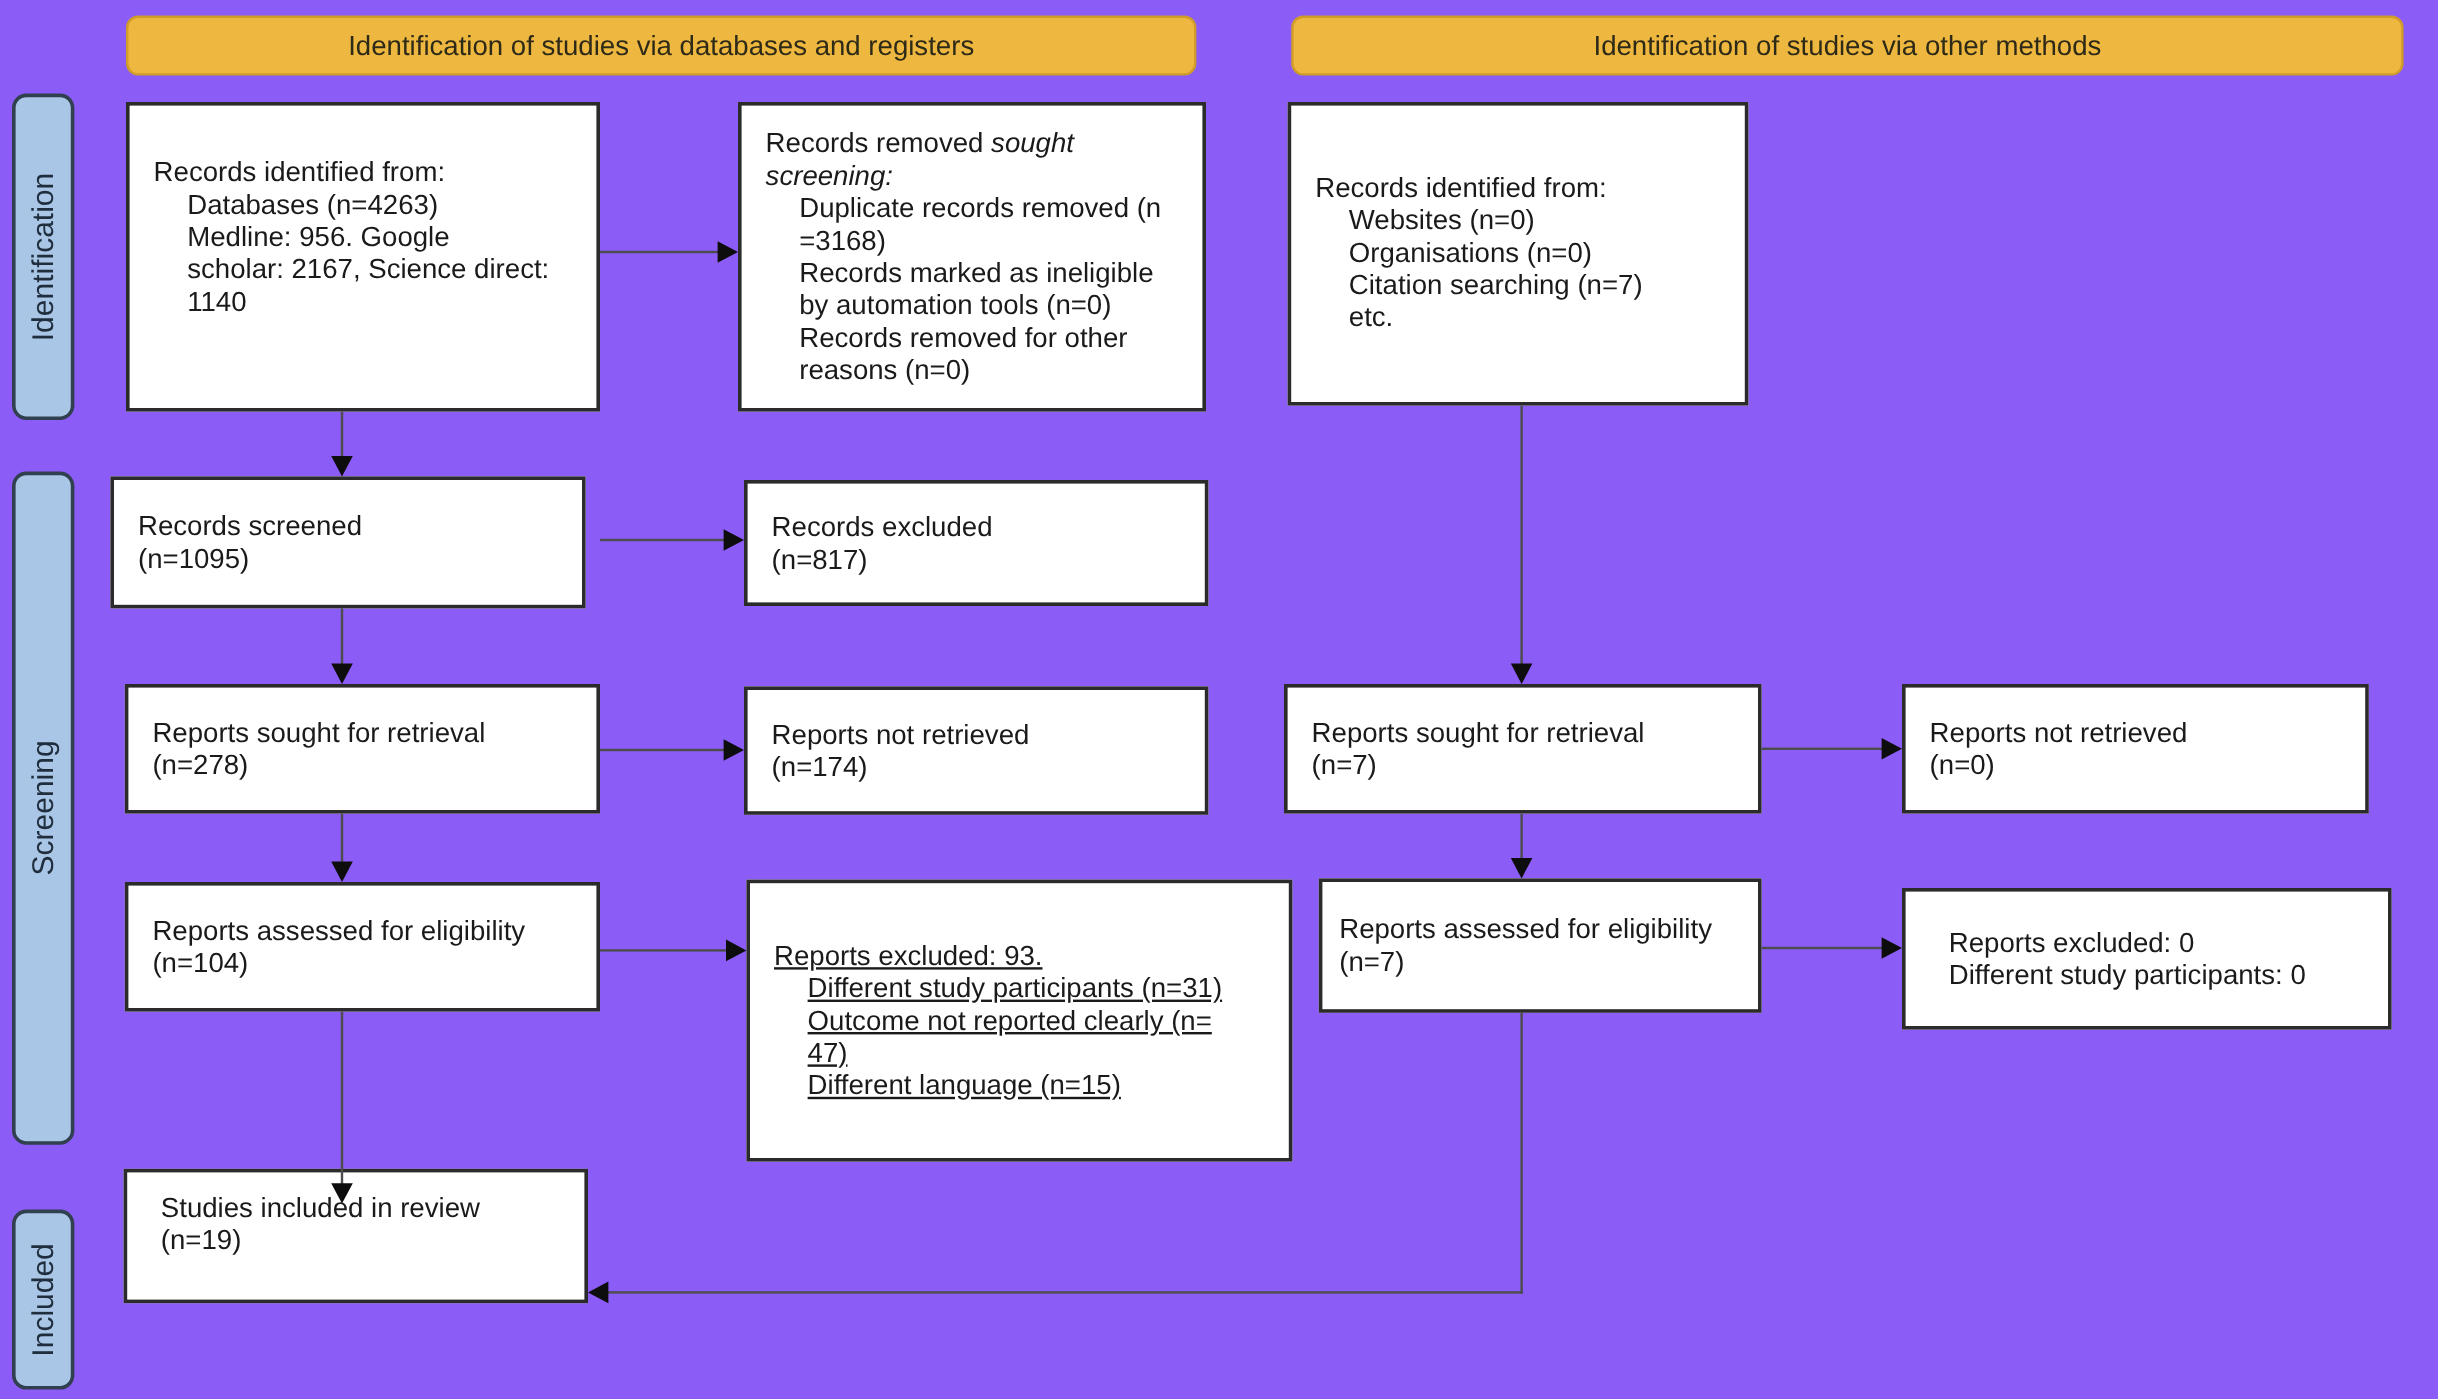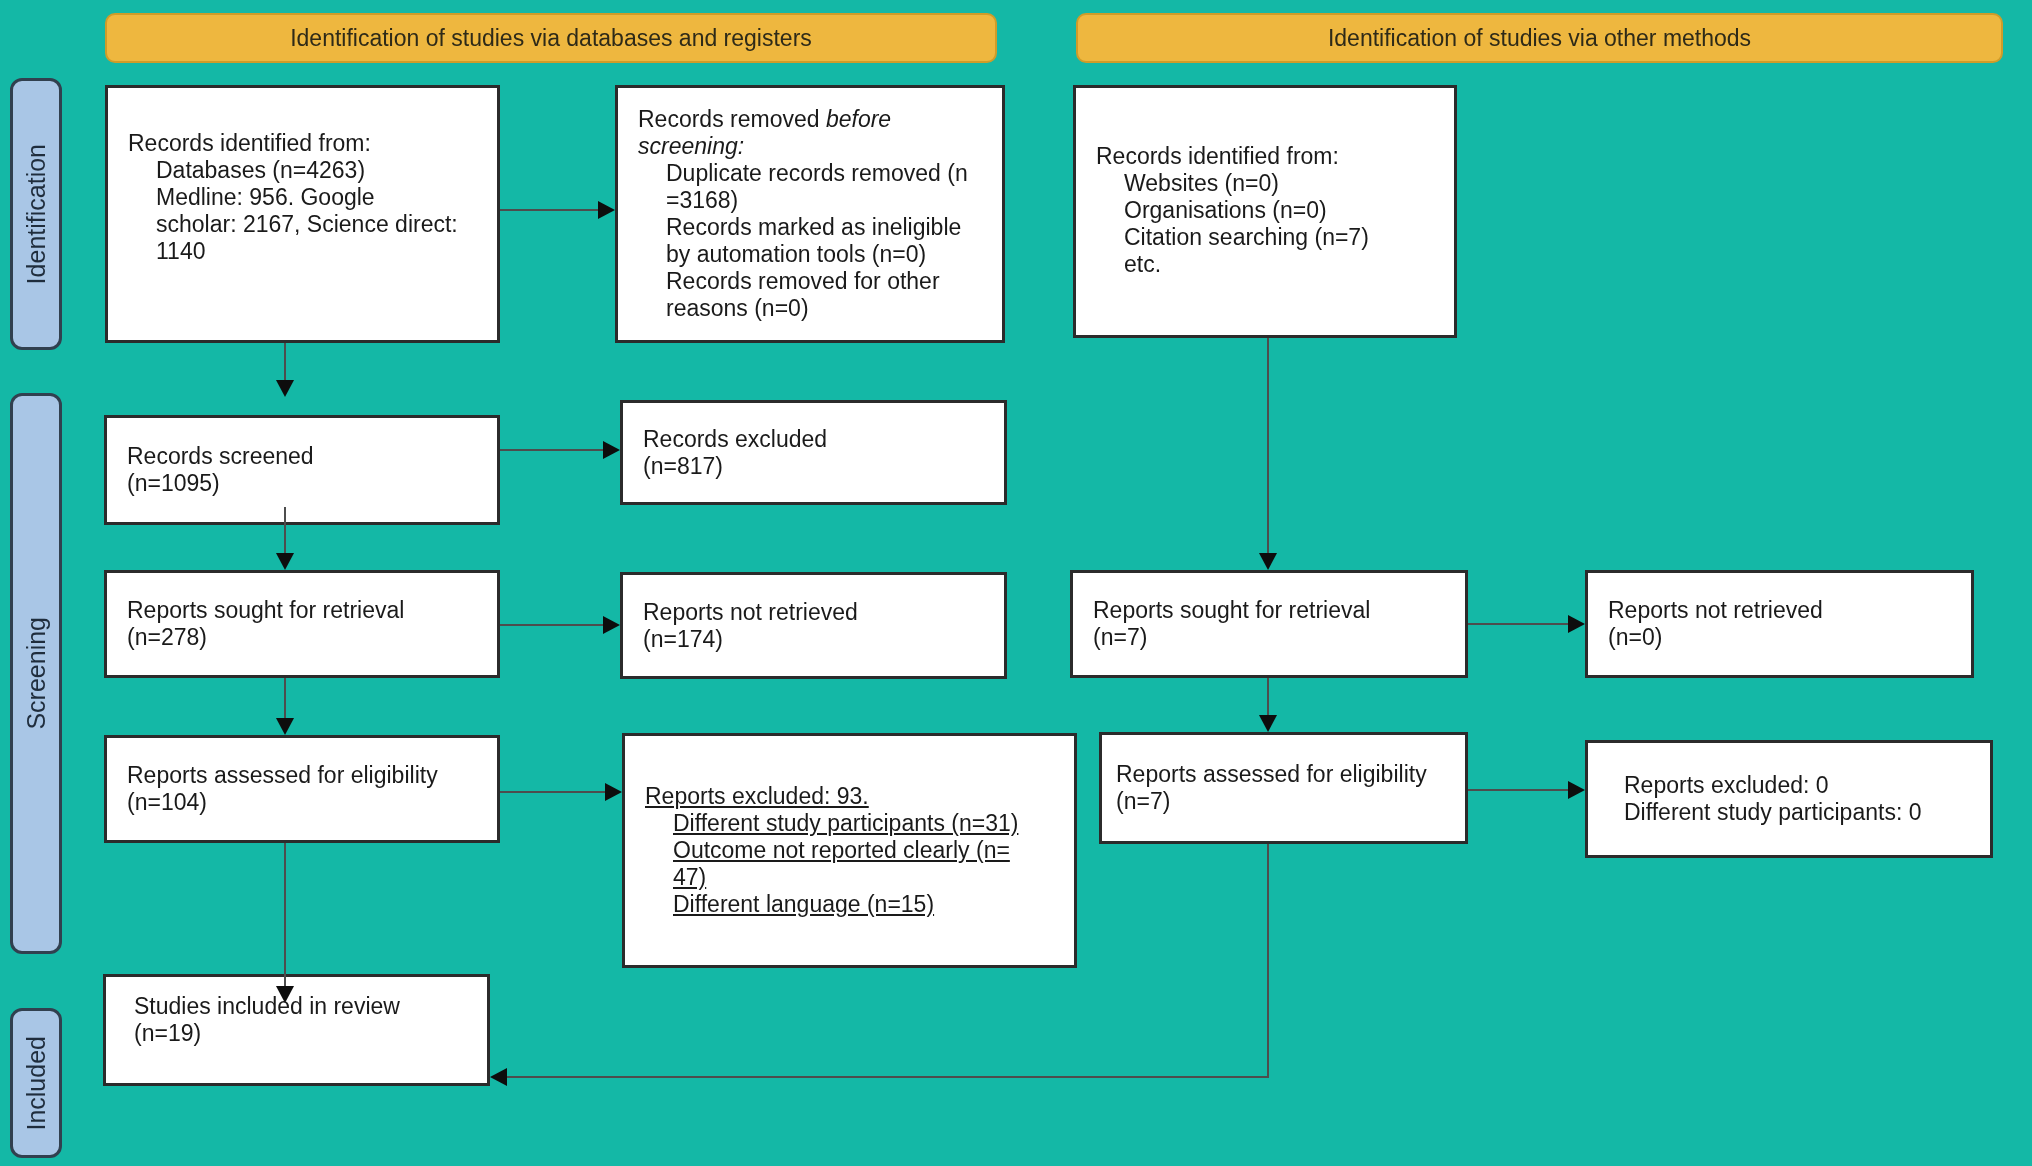--- a/index.html
+++ b/index.html
@@ -1,17 +1,17 @@
 <!DOCTYPE html>
 <html style="--c-banner: #eeb73f; --c-banner-border: #cf9c29; --c-ribbon: #a9c6e6; --c-ribbon-border: #31404f; --c-box-border: #2b2b2b; --c-arrow: #4d4d4d;"><head>
 <meta charset="utf-8">
 <style>
   html,body{margin:0;padding:0;background:#ffffff;}
   #canvas{
-    position:relative;width:2032px;height:1166px;background:#14b8a6;
+    position:relative;width:2032px;height:1166px;background:#8b5cf6;
     font-family:"Liberation Sans",sans-serif;color:#1a1a1a;overflow:hidden;
   }
   
   .banner{
     position:absolute;height:50px;border-radius:10px;
     background:var(--c-banner,#eeb73f);border:2px solid var(--c-banner-border,#cf9c29);
     display:flex;align-items:center;justify-content:center;
     font-size:23px;color:#2e2a18;box-sizing:border-box;
   }
   #bn1{left:105px;top:13px;width:892px;}
@@ -34,21 +34,21 @@
     display:flex;flex-direction:column;justify-content:center;
     padding:8px 10px 8px 20px;font-size:23px;line-height:27px;
   }
   .box .ln{white-space:nowrap;}
   .box .ind{padding-left:28px;}
   .it{font-style:italic;}
   .top-align{justify-content:flex-start;padding-top:16px;}
   #b1{left:105px;top:85px;width:395px;height:258px;justify-content:flex-start;padding-top:42px;}
   #b2{left:615px;top:85px;width:390px;height:258px;}
   #b3{left:1073px;top:85px;width:384px;height:253px;justify-content:flex-start;padding-top:55px;}
-  #b4{left:104px;top:397px;width:396px;height:110px;margin-top:18px;}
+  #b4{left:92px;top:397px;width:396px;height:110px;}
   #b5{left:620px;top:400px;width:387px;height:105px;}
   #b6{left:104px;top:570px;width:396px;height:108px;}
   #b7{left:620px;top:572px;width:387px;height:107px;}
   #b8{left:104px;top:735px;width:396px;height:108px;}
   #b9{left:622px;top:733px;width:455px;height:235px;text-decoration:underline;}
   #b10{left:103px;top:974px;width:387px;height:112px;padding-left:28px;}
   #b11{left:1070px;top:570px;width:398px;height:108px;}
   #b12{left:1585px;top:570px;width:389px;height:108px;}
   #b13{left:1099px;top:732px;width:369px;height:112px;padding-left:14px;}
   #b14{left:1585px;top:740px;width:408px;height:118px;padding-left:36px;}
@@ -85,21 +85,21 @@
 
   <div id="b1" class="box">
     <div class="ln">Records identified from:</div>
     <div class="ln ind">Databases (n=4263)</div>
     <div class="ln ind">Medline: 956. Google</div>
     <div class="ln ind">scholar: 2167, Science direct:</div>
     <div class="ln ind">1140</div>
   </div>
 
   <div id="b2" class="box">
-    <div class="ln"><span>Records removed </span><span class="it">before</span></div>
+    <div class="ln"><span>Records removed </span><span class="it">sought</span></div>
     <div class="ln it">screening:</div>
     <div class="ln ind">Duplicate records removed (n</div>
     <div class="ln ind">=3168)</div>
     <div class="ln ind">Records marked as ineligible</div>
     <div class="ln ind">by automation tools (n=0)</div>
     <div class="ln ind">Records removed for other</div>
     <div class="ln ind">reasons (n=0)</div>
   </div>
 
   <div id="b3" class="box">

